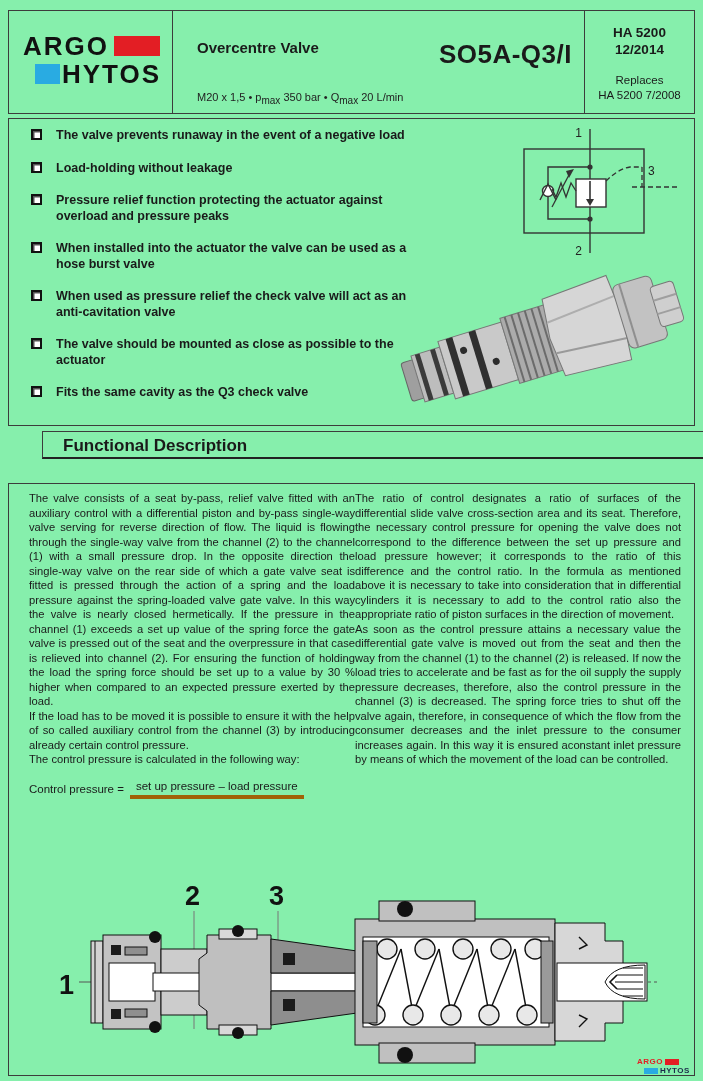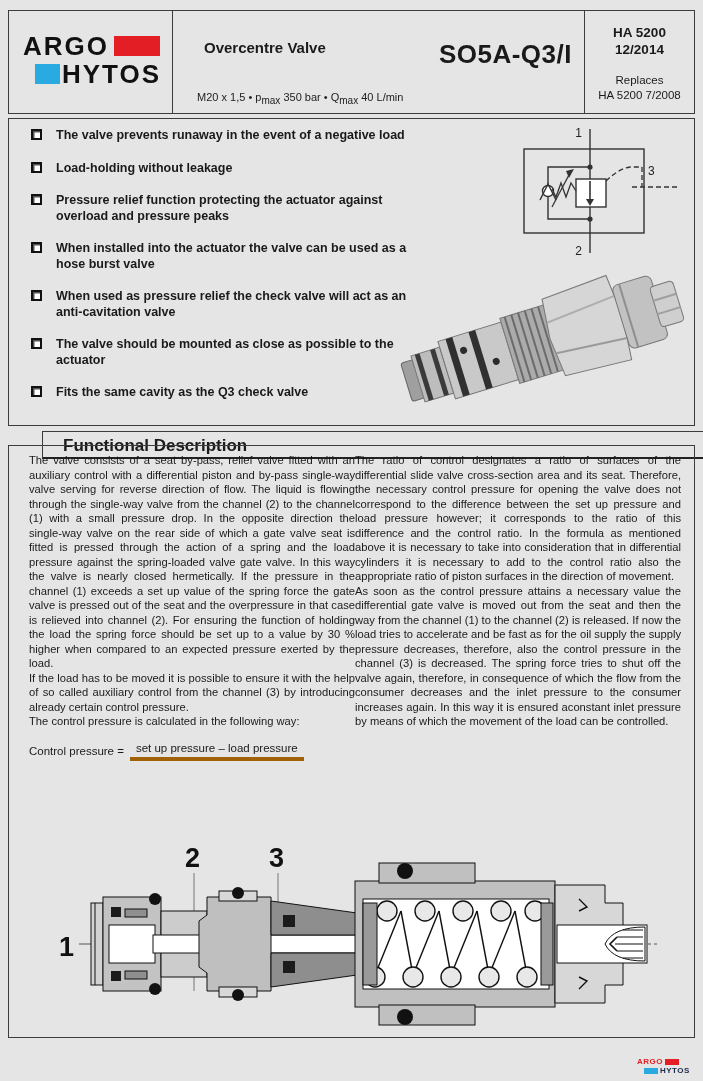--- a/index.html
+++ b/index.html
@@ -1,34 +1,34 @@
 <!DOCTYPE html>
 <html><head>
 <meta charset="utf-8">
 <style>
   * { margin:0; padding:0; box-sizing:border-box; }
   html,body { background:#ffffff; }
   body { font-family:"Liberation Sans", sans-serif; color:#1a1a1a; }
-  .page { position:relative; width:703px; height:1081px; background:#e5e5e5; overflow:hidden; }
+  .page { position:relative; width:703px; height:1081px; background:#86efac; overflow:hidden; }
 
   
   .header-box { position:absolute; left:8px; top:10px; width:687px; height:104px;
     border:1.5px solid #3c3c3c; display:grid; grid-template-columns:163px 1fr 110px; }
   .cell { position:relative; }
   .cell + .cell { border-left:1.5px solid #3c3c3c; }
 
   .logo { position:absolute; left:14px; top:22px; width:138px; }
   .logo-row { display:flex; align-items:center; height:26px; }
   .logo-word { font-weight:bold; font-size:26px; letter-spacing:2px; color:#111; line-height:1; }
   .logo-block { width:46px; height:20px; }
   .logo-red { background:#e31e24; margin-left:5px; }
   .logo-cyan { background:#29abe2; margin-right:2px; }
   .logo-row2 { margin-top:2px; padding-left:12px; }
 
-  .prod-title { position:absolute; left:24px; top:28px; font-size:15px; font-weight:bold;margin-left:7px; }
+  .prod-title { position:absolute; left:24px; top:28px; font-size:15px; font-weight:bold; }
   .prod-specs { position:absolute; left:24px; top:80px; font-size:11px; color:#222; }
   .prod-specs sub { font-size:10px; }
   .model-code { position:absolute; right:12px; top:28px; font-size:26px; font-weight:bold; letter-spacing:0.5px; }
 
   .doc-cell { text-align:center; padding-top:13px; }
   .doc-num, .doc-date { font-size:13.5px; font-weight:bold; line-height:17px; }
   .replaces { margin-top:15px; font-size:11.5px; line-height:15px; }
 
   
   .features-box { position:absolute; left:8px; top:118px; width:687px; height:308px;
@@ -40,21 +40,21 @@
   .feature-text { font-size:12.5px; font-weight:bold; line-height:15.5px; }
 
   .schematic { position:absolute; right:8px; top:6px; }
   .photo { position:absolute; right:2px; bottom:0px; }
 
   
   .fd-title-band { position:absolute; left:8px; top:431px; width:687px; height:28px;
     border:1px solid #3c3c3c; border-bottom:2.5px solid #222;margin-left:34px; }
   .fd-title { position:absolute; left:20px; top:4px; font-size:17px; font-weight:bold; }
 
-  .fd-body { position:absolute; left:8px; top:445px; width:687px; height:593px;
+  .fd-body { position:absolute; left:8px; top:483px; width:687px; height:593px;
     border:1.5px solid #3c3c3c; }
   .col { position:absolute; top:7px; font-size:11.2px; line-height:14.5px; text-align:justify; }
   .col-left  { left:20px;  width:326px; }
   .col-right { left:346px; width:326px; }
   .col p { margin:0; }
 
   .formula { margin-top:12px; display:flex; align-items:center; font-size:11.5px; text-align:left; }
   .formula-lhs { white-space:nowrap; margin-right:6px; }
   .frac { display:inline-block; text-align:center; }
   .frac .num { padding:0 6px 2px 6px; border-bottom:4px solid #a16207; }
@@ -95,21 +95,21 @@
 
     <div class="cell">
       <div class="prod-title">Overcentre Valve</div>
       <div class="prod-specs">
         <span>M20 x 1,5</span>
         <span>•</span>
         <span>p</span><sub>max</sub>
         <span>350 bar</span>
         <span>•</span>
         <span>Q</span><sub>max</sub>
-        <span>40 L/min</span>
+        <span>20 L/min</span>
       </div>
       <div class="model-code">SO5A-Q3/I</div>
     </div>
 
     <div class="cell doc-cell">
       <div class="doc-num">HA 5200</div>
       <div class="doc-date">12/2014</div>
       <div class="replaces">
         <div>Replaces</div>
         <div>HA 5200  7/2008</div>

